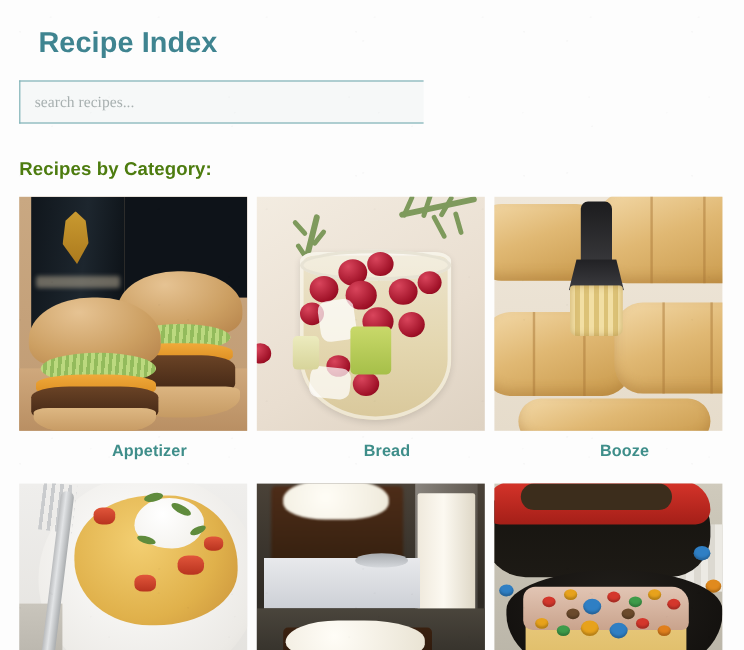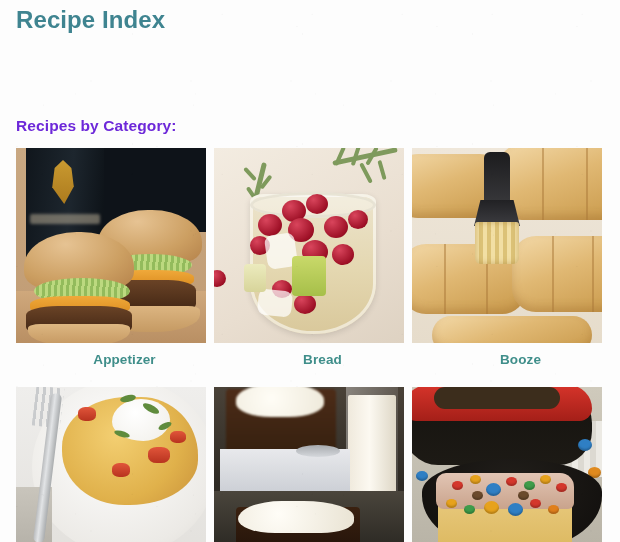--- a/index.html
+++ b/index.html
@@ -18,38 +18,38 @@
       radial-gradient(circle at 63% 67%, rgba(0,0,0,.025) 0 .6px, transparent 1px),
       radial-gradient(circle at 29% 81%, rgba(0,0,0,.03) 0 .6px, transparent 1px),
       radial-gradient(circle at 91% 54%, rgba(0,0,0,.025) 0 .6px, transparent 1px);
     background-size:140px 120px,90px 160px,170px 110px,120px 140px,150px 130px,100px 150px;
     opacity:.75;
   }
   .page{position:relative;z-index:2;padding:0 16px;}
 
   .page-title{
     font-size:24px;font-weight:700;color:#3f8490;
-    letter-spacing:.1px;margin:0;padding-top:5px;line-height:30px;
+    letter-spacing:.1px;margin:16px;padding-top:5px;line-height:30px;
   }
 
   .search-row{display:flex;margin-top:16px;height:36px;width:337px;}
   .search-input{
     flex:1;border:1px solid #7fb2b6;border-right:none;background:#f6f8f8;
     font-family:"Liberation Serif",serif;font-size:13px;color:#9aa3a3;
     padding:0 0 0 12px;outline:none;box-sizing:border-box;height:36px;
   }
   .search-input::placeholder{color:#a8b0b0;font-family:"Liberation Serif",serif;}
   .search-button{
     width:93px;height:36px;border:none;background:#3f8a92;color:#ffffff;
     font-family:"Liberation Sans",sans-serif;font-size:11.5px;font-weight:700;
     letter-spacing:1.2px;cursor:pointer;
   }
 
   .section-title{
-    font-size:15.5px;font-weight:700;color:#6d28d9;margin:0;
+    font-size:15.5px;font-weight:700;color:#4d7c0f;margin:0;
     padding-top:30px;letter-spacing:.1px;
   }
 
   .grid{display:grid;grid-template-columns:repeat(3,190px);column-gap:8px;margin-top:13px;}
   .cell{width:217px;}
   .thumb{width:190px;height:195px;overflow:hidden;position:relative;background:#ddd;}
   .cat-label{
     text-align:center;font-size:13.5px;color:#3f8e8a;font-weight:600;
     padding:9px 0 7px;letter-spacing:.1px;
   }
@@ -178,20 +178,21 @@
 </head>
 <body>
 
 <div id="speckle"></div>
 
 <div class="page">
 
   <h1 class="page-title">Recipe Index</h1>
 
   <form class="search-row">
+    <input class="search-input" type="text" placeholder="search recipes..." style="">
   </form>
 
   <h2 class="section-title">Recipes by Category:</h2>
 
   <div class="grid row1">
 
     <div class="cell">
       <div class="thumb ph-sliders">
         <div class="bgdark"></div>
         <div class="bottle"></div>

